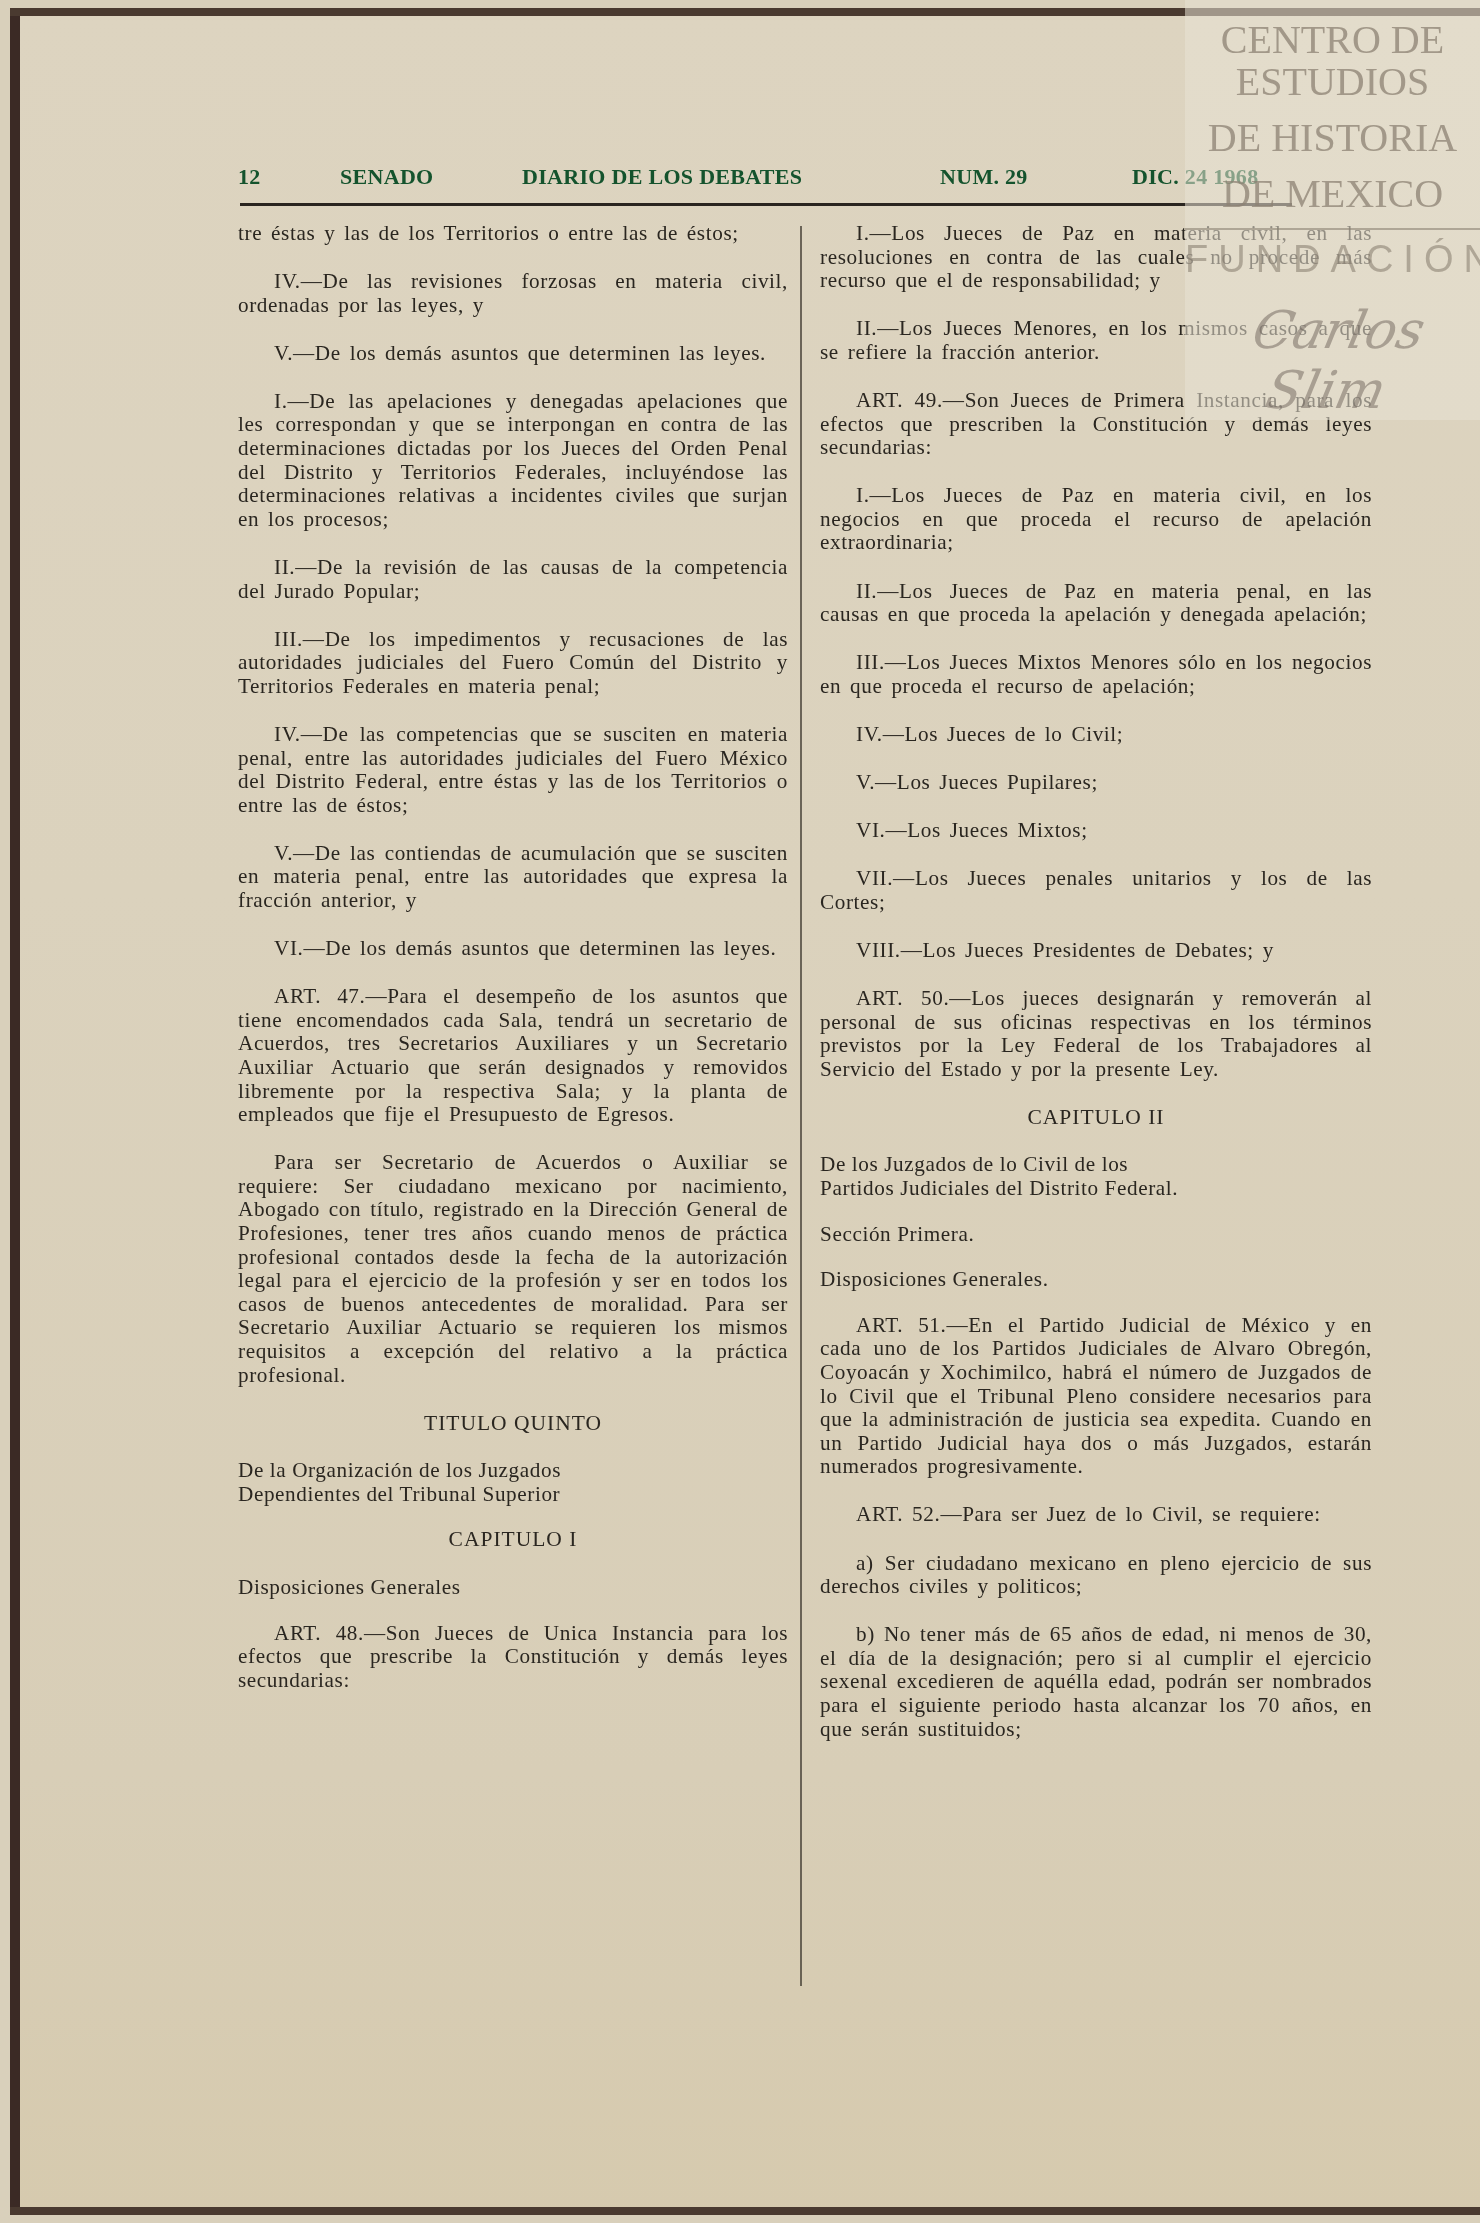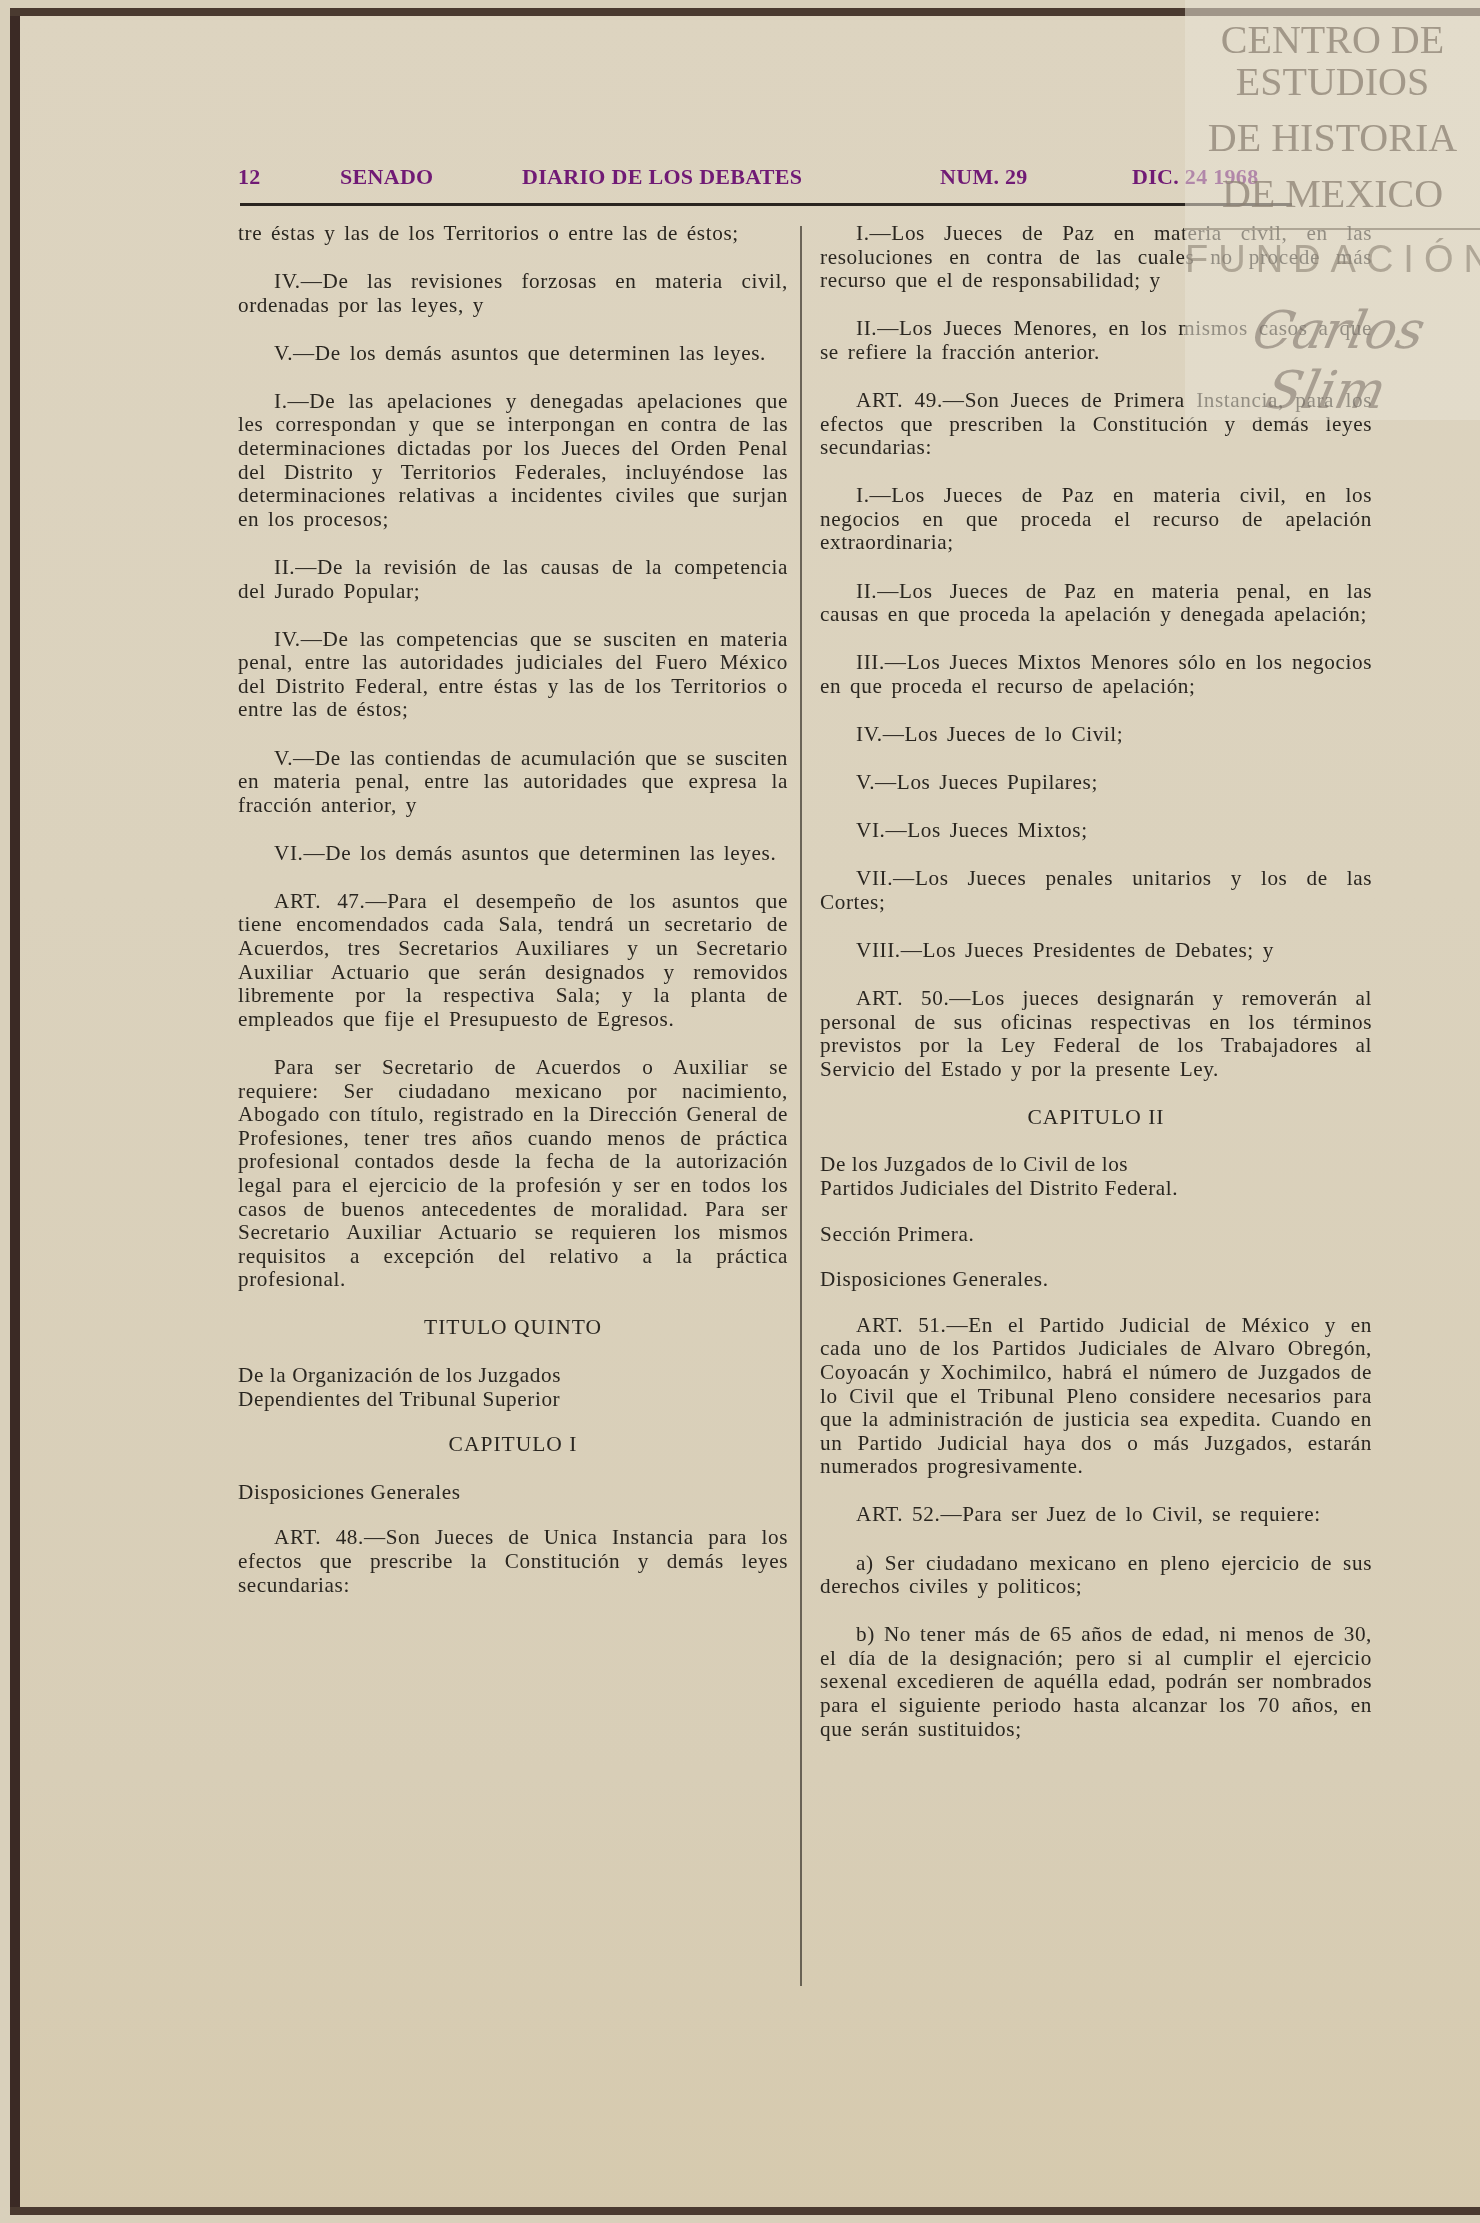--- a/index.html
+++ b/index.html
@@ -11,21 +11,21 @@
   }
   .page {
     position: absolute; left: 10px; top: 8px; right: 0; bottom: 8px;
     background: linear-gradient(180deg, #ddd4c0 0%, #dbd2bd 40%, #d8ceb7 80%, #d6caae 100%);
   }
   .edge-left { position: absolute; left: 0; top: 0; width: 10px; height: 100%; background: #3b2a25; }
   .edge-top { position: absolute; left: 0; top: 0; width: 100%; height: 8px; background: #4a3a30; }
   .edge-bottom { position: absolute; left: 0; bottom: 0; width: 100%; height: 8px; background: #4a3a30; }
 
   .header { position: absolute; top: 164px; left: 238px; width: 1060px; height: 30px;
-    font-weight: bold; font-size: 22px; letter-spacing: 0.3px; color: #701a75; }
+    font-weight: bold; font-size: 22px; letter-spacing: 0.3px; color: #14532d; }
   .header span { position: absolute; top: 0; white-space: nowrap; }
   .h-page { left: 0; }
   .h-chamber { left: 102px; }
   .h-pub { left: 284px; }
   .h-num { left: 702px; }
   .h-date { left: 894px; }
   .header-rule { position: absolute; top: 203px; left: 240px; width: 1052px; height: 3px; background: #2a2520; }
 
   .col { position: absolute; top: 222px; font-size: 21.2px; line-height: 23.6px; text-align: justify; }
   .col-left { left: 238px; width: 550px; }
@@ -64,20 +64,21 @@
   <span class="h-date">DIC. 24 1968</span>
 </div>
 <div class="header-rule"></div>
 
 <div class="col col-left" id="col-left">
     <p class="p cont">tre éstas y las de los Territorios o entre las de éstos;</p>
     <p class="p">IV.—De las revisiones forzosas en materia civil, ordenadas por las leyes, y</p>
     <p class="p">V.—De los demás asuntos que determinen las leyes.</p>
     <p class="p">I.—De las apelaciones y denegadas apelaciones que les correspondan y que se interpongan en contra de las determinaciones dictadas por los Jueces del Orden Penal del Distrito y Territorios Federales, incluyéndose las determinaciones relativas a incidentes civiles que surjan en los procesos;</p>
     <p class="p">II.—De la revisión de las causas de la competencia del Jurado Popular;</p>
+    <p class="p">III.—De los impedimentos y recusaciones de las autoridades judiciales del Fuero Común del Distrito y Territorios Federales en materia penal;</p>
     <p class="p">IV.—De las competencias que se susciten en materia penal, entre las autoridades judiciales del Fuero México del Distrito Federal, entre éstas y las de los Territorios o entre las de éstos;</p>
     <p class="p">V.—De las contiendas de acumulación que se susciten en materia penal, entre las autoridades que expresa la fracción anterior, y</p>
     <p class="p">VI.—De los demás asuntos que determinen las leyes.</p>
     <p class="p">ART. 47.—Para el desempeño de los asuntos que tiene encomendados cada Sala, tendrá un secretario de Acuerdos, tres Secretarios Auxiliares y un Secretario Auxiliar Actuario que serán designados y removidos libremente por la respectiva Sala; y la planta de empleados que fije el Presupuesto de Egresos.</p>
     <p class="p">Para ser Secretario de Acuerdos o Auxiliar se requiere: Ser ciudadano mexicano por nacimiento, Abogado con título, registrado en la Dirección General de Profesiones, tener tres años cuando menos de práctica profesional contados desde la fecha de la autorización legal para el ejercicio de la profesión y ser en todos los casos de buenos antecedentes de moralidad. Para ser Secretario Auxiliar Actuario se requieren los mismos requisitos a excepción del relativo a la práctica profesional.</p>
     <p class="heading">TITULO QUINTO</p>
     <p class="center" style="white-space: pre-line;">De la Organización de los Juzgados
 Dependientes del Tribunal Superior</p>
     <p class="heading">CAPITULO I</p>
     <p class="center" style="white-space: pre-line;">Disposiciones Generales</p>

